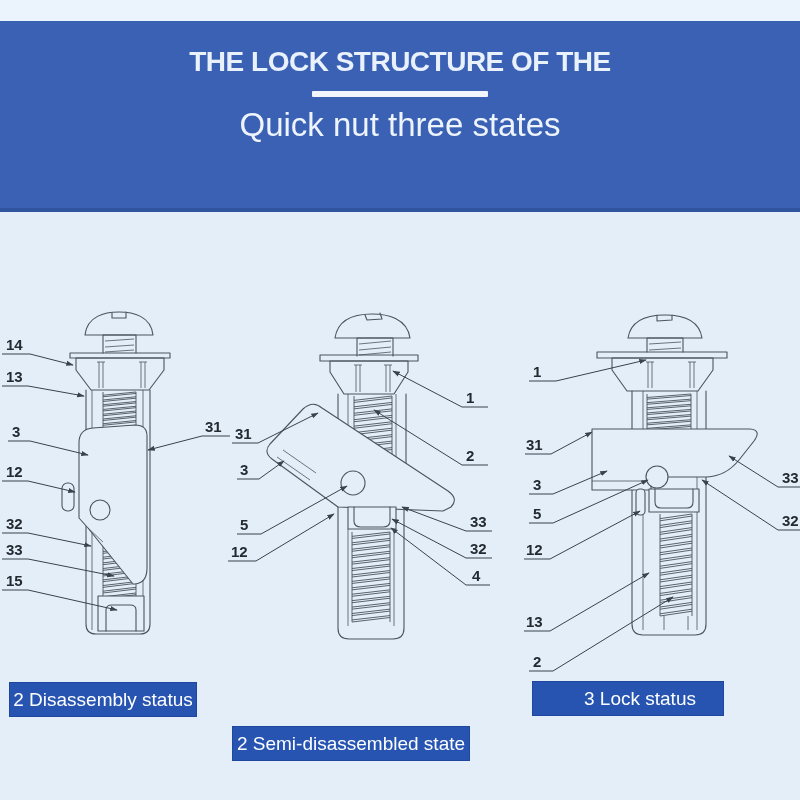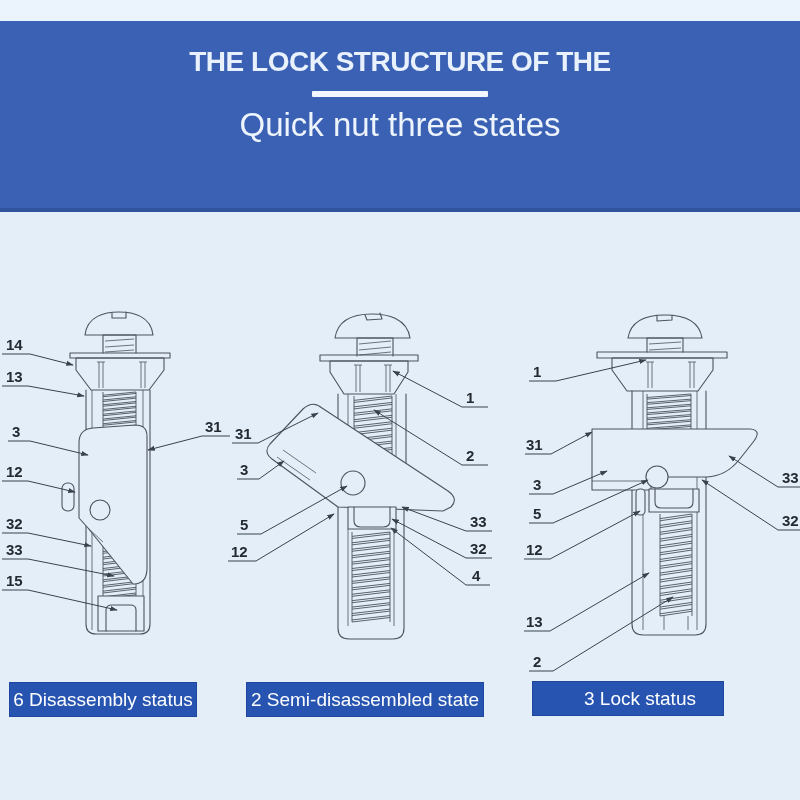--- a/index.html
+++ b/index.html
@@ -15,21 +15,21 @@
   .figure-svg{position:absolute;left:0;top:0;width:800px;height:800px;}
   .shp{fill:none;stroke:#4a535e;stroke-width:1.1;stroke-linejoin:round;stroke-linecap:round;}
   .thin{fill:none;stroke:#4a535e;stroke-width:0.8;}
   .fillbg{fill:#e4eef9;stroke:#4a535e;stroke-width:1.1;stroke-linejoin:round;}
   .ldr{fill:none;stroke:#39424d;stroke-width:1;}
   .lbl{font-family:"Liberation Sans","DejaVu Sans",sans-serif;font-size:15px;font-weight:600;fill:#242a31;}
   .caption{position:absolute;top:682px;height:35px;background:#2754b0;border:1px solid #1f47a0;
            color:#fdfeff;font-size:19px;display:flex;align-items:center;justify-content:center;
            box-sizing:border-box;}
   .cap1{left:9px;width:188px;}
-  .cap2{left:246px;width:238px;}
+  .cap2{left:232px;width:238px;margin-top:44px;}
   .cap3{left:532px;width:192px;top:681px;padding-left:24px;}
 </style>
 </head>
 <body>
 
 <div class="top-strip"></div>
 
 <div class="banner">
   <div class="title">
     <div>THE LOCK STRUCTURE OF THE</div>
@@ -191,20 +191,20 @@
     <text class="lbl" x="533" y="519">5</text>
     <text class="lbl" x="526" y="555">12</text>
     <text class="lbl" x="526" y="627">13</text>
     <text class="lbl" x="533" y="667">2</text>
     <text class="lbl" x="782" y="483">33</text>
     <text class="lbl" x="782" y="526">32</text>
   </g>
 </svg>
 
 <div class="caption cap1">
-  <span>6 Disassembly status</span>
+  <span>2 Disassembly status</span>
 </div>
 <div class="caption cap2">
   <span>2 Semi-disassembled state</span>
 </div>
 <div class="caption cap3">
   <span>3 Lock status</span>
 </div>
 
 </body></html>

